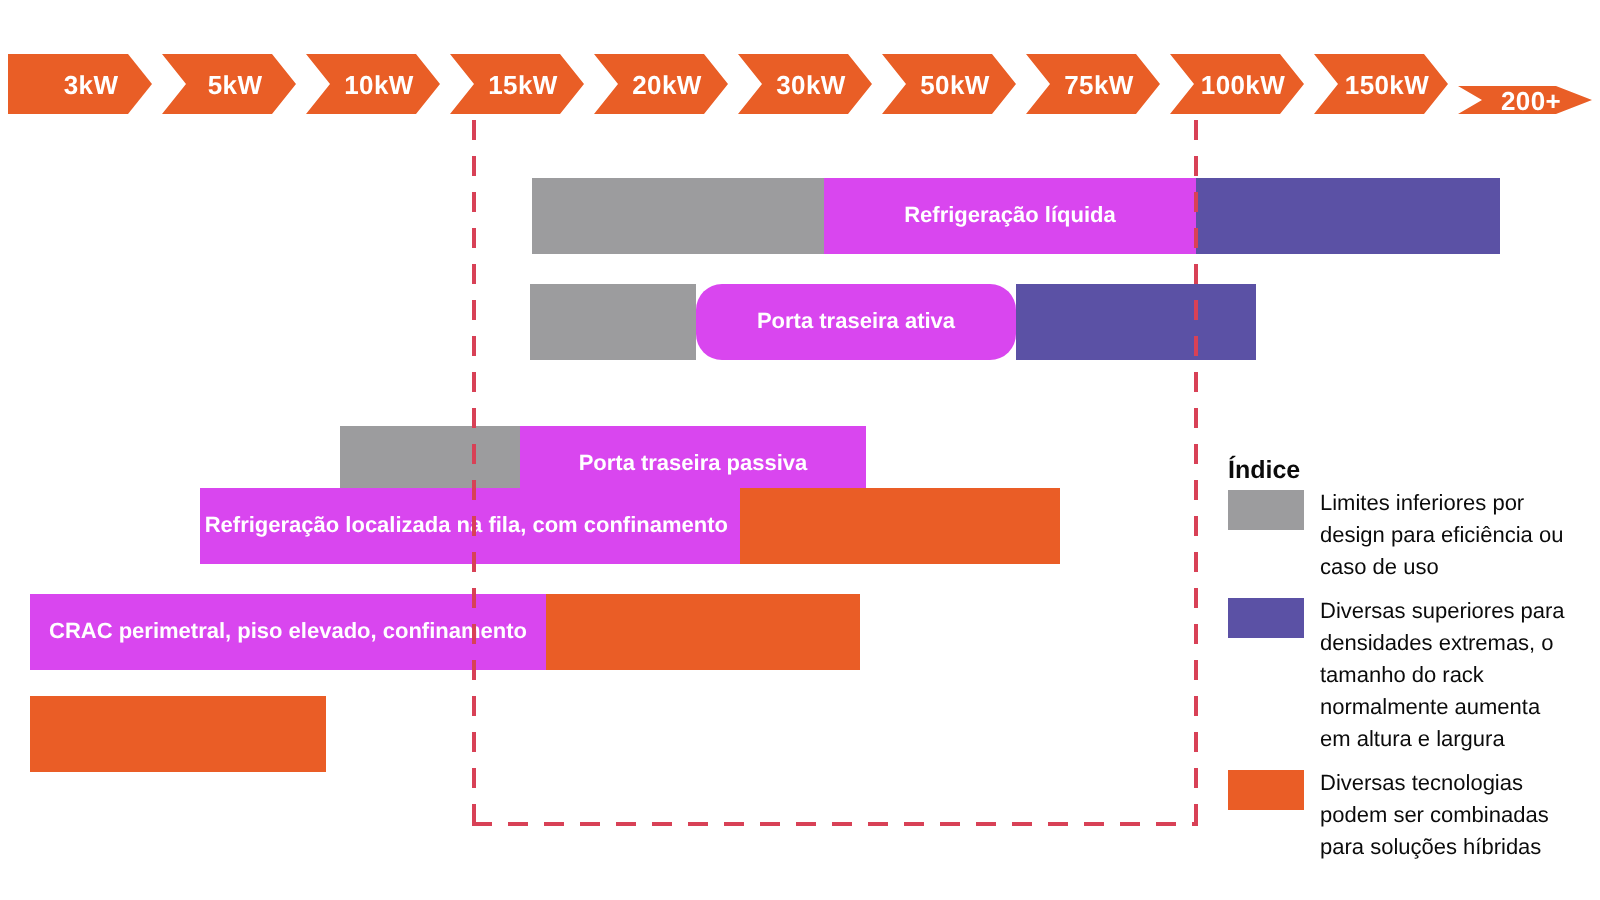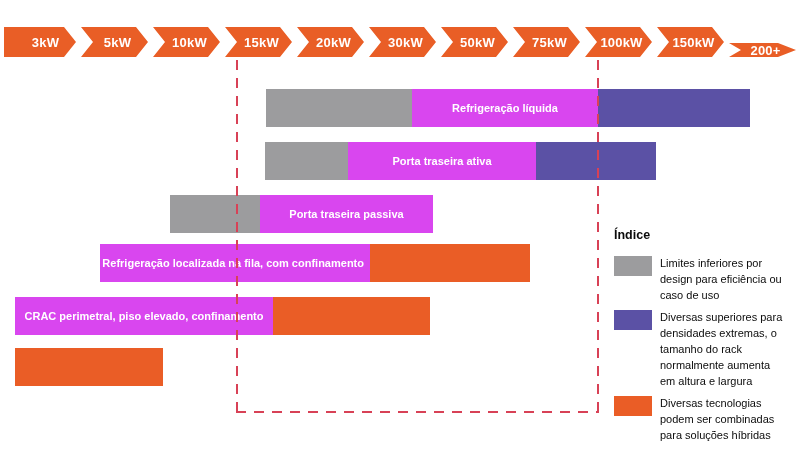--- a/index.html
+++ b/index.html
@@ -44,21 +44,21 @@
     background:repeating-linear-gradient(to bottom,#D84156 0 10px,transparent 10px 18px);
   }
   .dash-h{
     position:absolute;height:2px;top:411px;left:236px;width:363px;
     background:repeating-linear-gradient(to right,#D84156 0 10px,transparent 10px 18px);
   }
   .dash-left{left:236px;}
   .dash-right{left:597px;}
   
   .legend{position:absolute;left:614px;top:228px;width:172px;color:#0B0B0B;}
-  .legend-title{font-size:12.5px;font-weight:bold;margin-bottom:13px;}
+  .legend-title{font-size:12.5px;font-weight:bold;margin-bottom:2px;}
   .legend-item{display:flex;gap:8px;margin-bottom:6px;}
   .swatch{flex:0 0 38px;width:38px;height:20px;margin-top:1px;}
   .legend-text{flex:1;font-size:11px;line-height:16px;}
 </style>
 </head>
 <body>
 
 <div class="stage">
 
   <div class="arrow-band">
@@ -78,27 +78,27 @@
   <div class="bar" style="left:266px;top:89px;">
     <div class="seg seg-gray" style="width:146px;"></div>
     <div class="seg seg-black" style="width:186px;">
       <span class="bar-label">Refrigeração líquida</span>
     </div>
     <div class="seg seg-purple" style="width:152px;"></div>
   </div>
 
   <div class="bar" style="left:265px;top:142px;">
     <div class="seg seg-gray" style="width:83px;"></div>
-    <div class="seg seg-black" style="width:188px;">
+    <div class="seg seg-black" style="width:160px;border-radius:13px;">
       <span class="bar-label">Porta traseira ativa</span>
     </div>
     <div class="seg seg-purple" style="width:120px;"></div>
   </div>
 
-  <div class="bar" style="left:170px;top:195px;">
+  <div class="bar" style="left:170px;top:213px;">
     <div class="seg seg-gray" style="width:90px;"></div>
     <div class="seg seg-black" style="width:173px;">
       <span class="bar-label">Porta traseira passiva</span>
     </div>
   </div>
 
   <div class="bar" style="left:100px;top:244px;">
     <div class="seg seg-black" style="width:270px;justify-content:flex-end;">
       <span class="bar-label">Refrigeração localizada na fila, com confinamento</span>
     </div>

